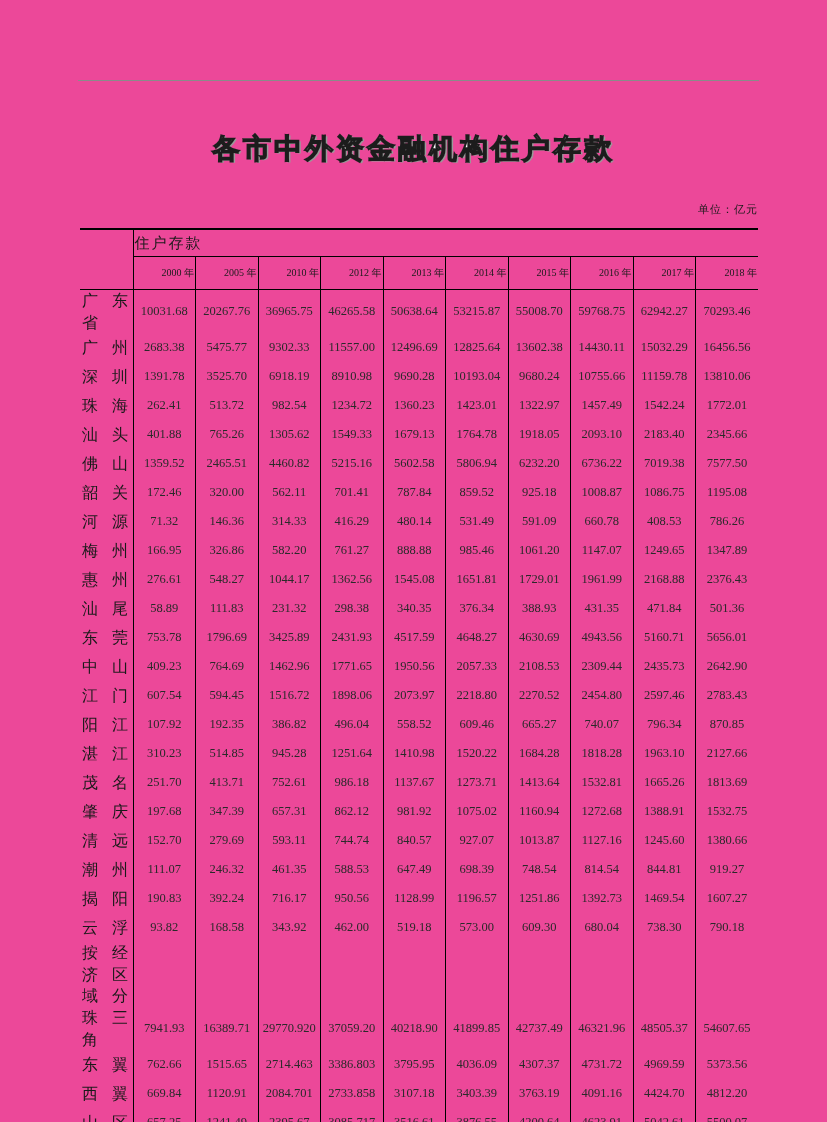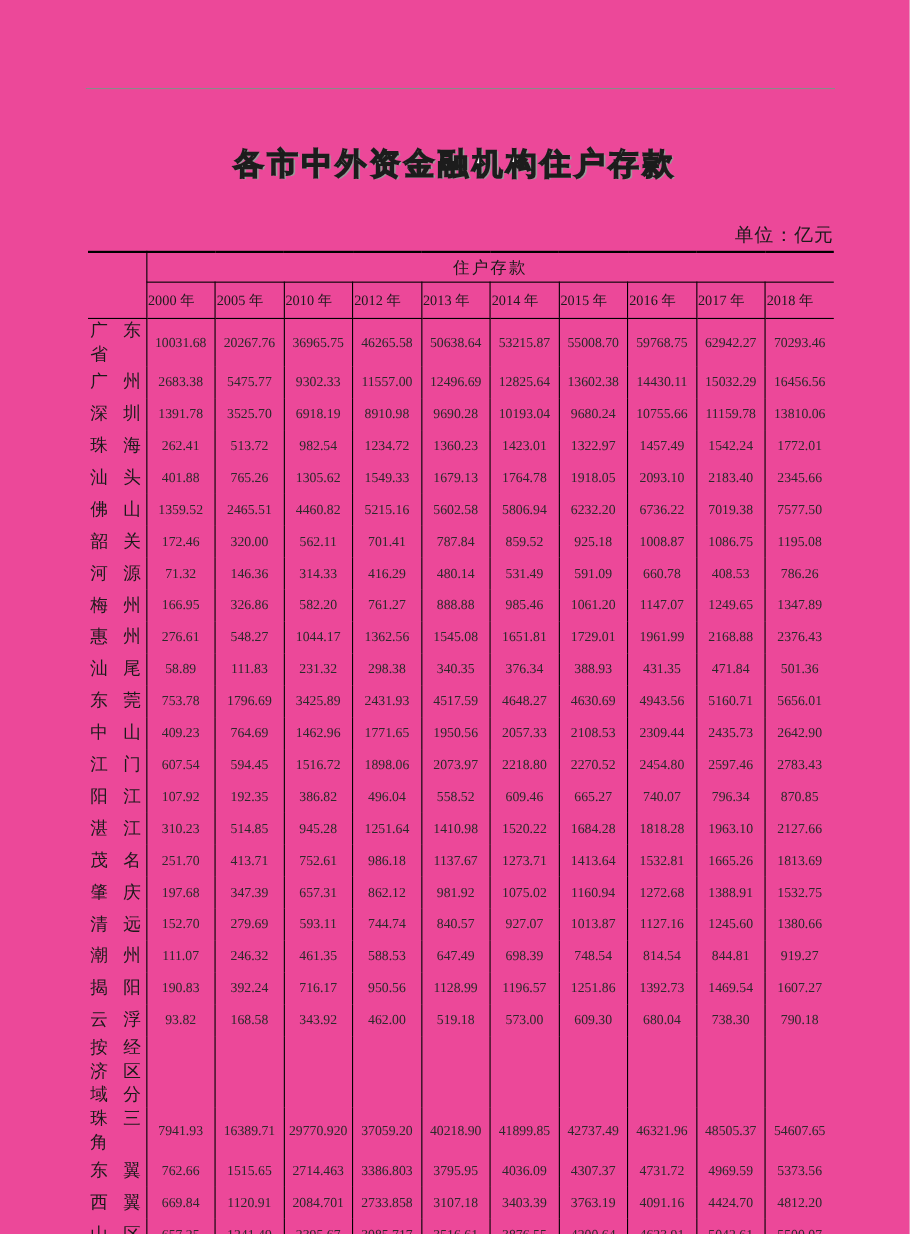--- a/index.html
+++ b/index.html
@@ -19,43 +19,43 @@
   .doc-title {
     position: absolute; left: 0; top: 130px; width: 100%;
     margin: 0; text-align: center;
     font-size: 28px; font-weight: bold; letter-spacing: 3px;
     color: #ffffff;
     -webkit-text-stroke: 1.2px #1c1c1c;
     text-shadow: 2px 1px 0 #9a9a9a;
   }
   .unit-label {
     position: absolute; top: 202px; right: 69px;
-    font-size: 17px; letter-spacing: 1px;
+    font-size: 11px; letter-spacing: 1px;
   }
   table.deposits {
     position: absolute; left: 80px; top: 228px;
     width: 678px;
     border-collapse: collapse; table-layout: fixed;
     border-top: 2px solid #000;
     border-bottom: 2px solid #000;
   }
   col.label-col { width: 53px; }
   col.year-col  { width: 62.5px; }
   th.group-h {
     border-left: 1px solid #000;
     border-bottom: 1px solid #000;
     height: 24px; font-size: 15px; font-weight: normal;
-    letter-spacing: 2px; text-align: center; vertical-align: middle;
+    letter-spacing: 2px; text-align: left; vertical-align: middle;
   }
   th.corner { border-bottom: 1px solid #000; }
   th.year-h {
     border-left: 1px solid #000;
     border-bottom: 1px solid #000;
-    height: 30px; font-size: 13px; font-weight: normal;
-    text-align: left; vertical-align: middle; white-space: nowrap;
+    height: 30px; font-size: 10px; font-weight: normal;
+    text-align: right; vertical-align: middle; white-space: nowrap;
   }
   td.label-cell {
     padding: 0 0 0 2px; text-align: left; vertical-align: middle;
     height: 27px; font-size: 16px;
   }
   .row-label {
     display: inline-block; width: 46px;
     text-align: justify; text-align-last: justify;
     line-height: 1.35;
   }

